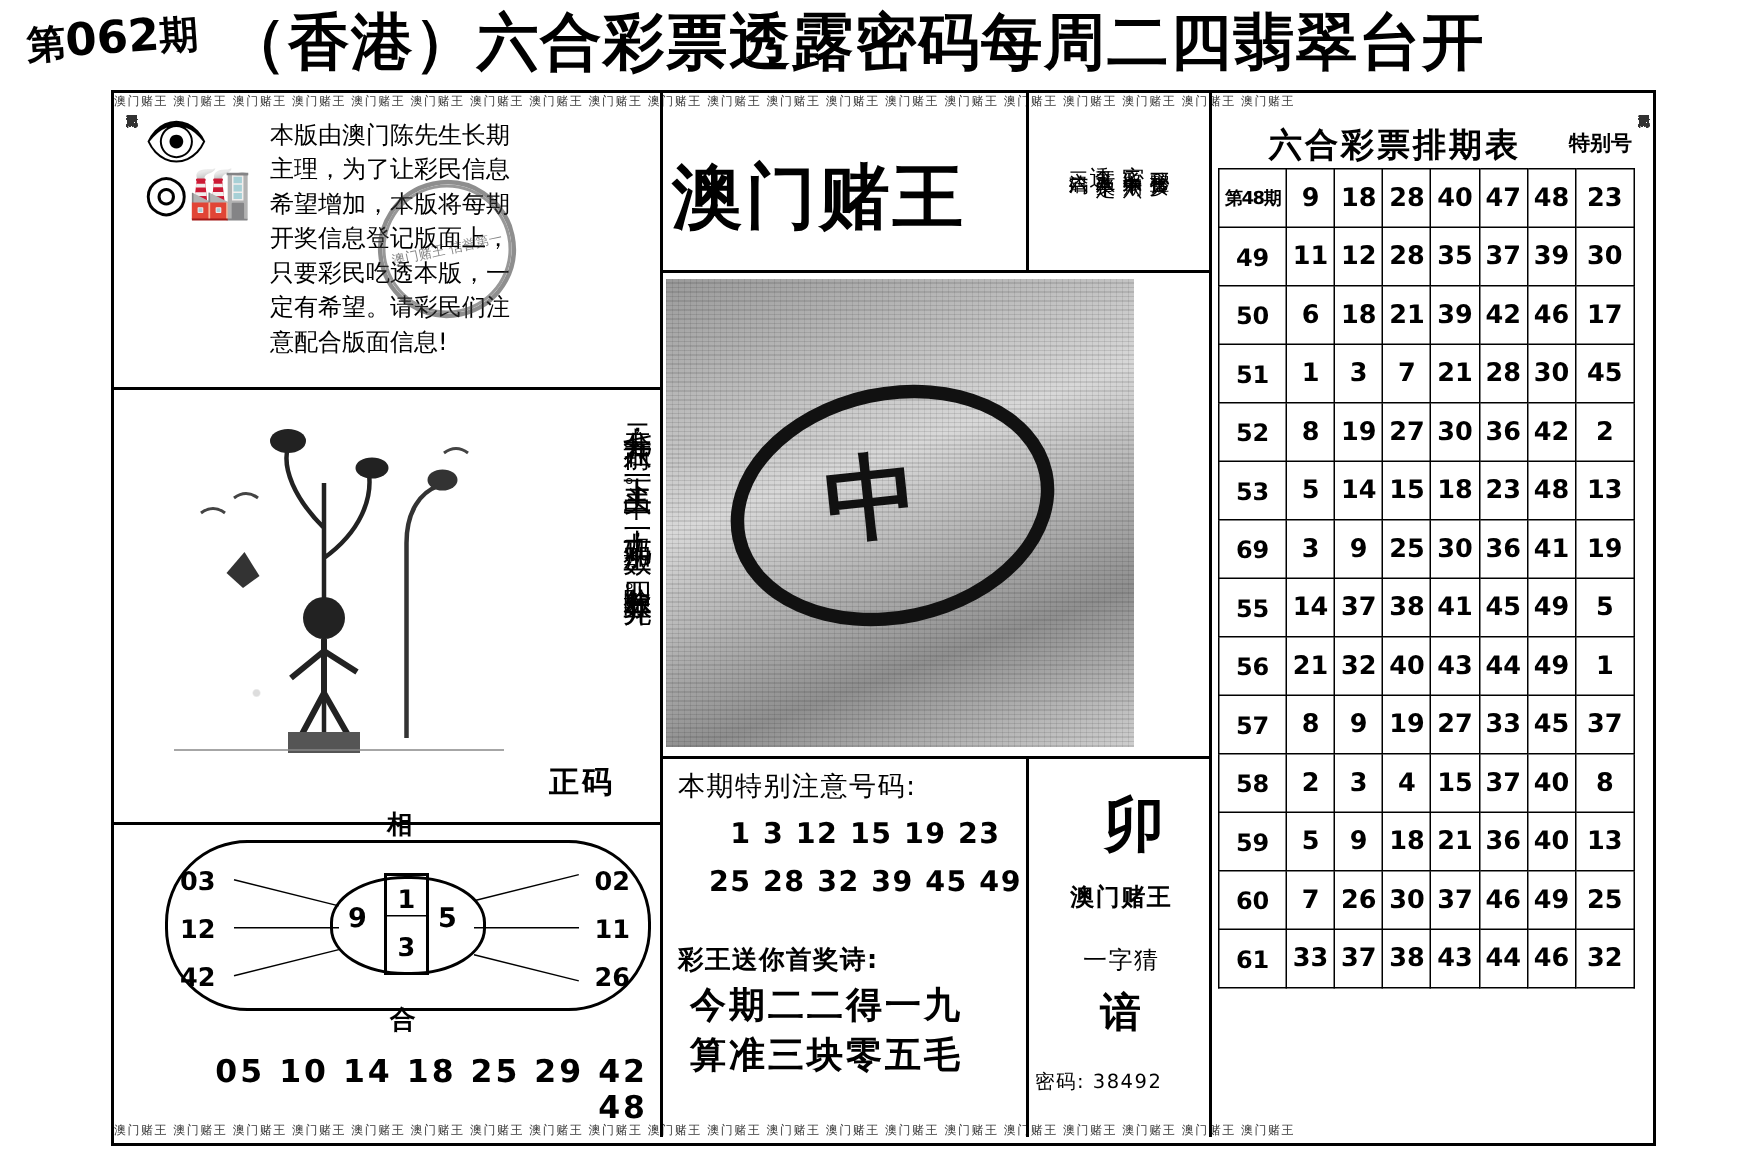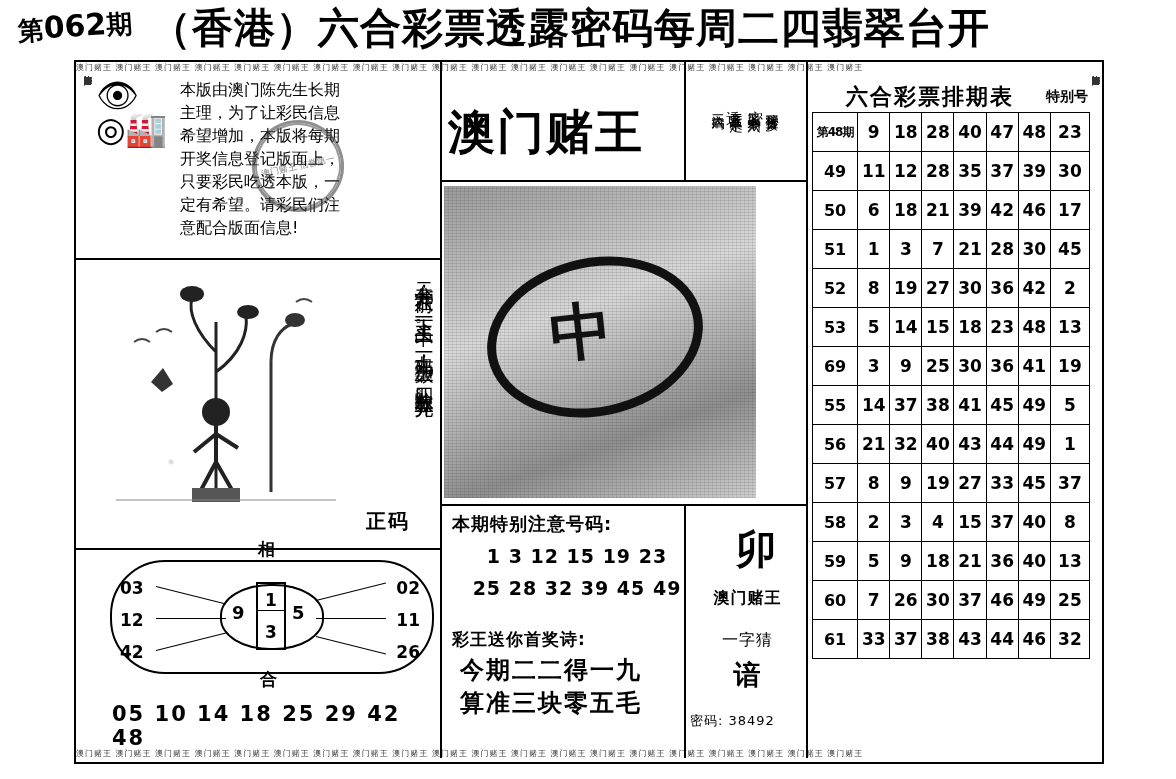--- a/index.html
+++ b/index.html
@@ -104,21 +104,21 @@
   .boxnum{
     position:absolute;left:146px;top:22px;width:26px;height:64px;
     border:2px solid #000;display:flex;flex-direction:column;
     align-items:center;justify-content:space-around;font-size:17px;font-weight:bold;
   }
   .boxnum span{border-bottom:1px solid #000;width:100%;text-align:center;}
   .boxnum span:last-child{border-bottom:none;}
   .conn{position:absolute;background:#000;height:1px;transform-origin:left center;}
   .bottomrow{
     position:absolute;left:112px;top:702px;width:320px;
-    font-size:21px;font-weight:bold;letter-spacing:2px;text-align:left;
+    font-size:21px;font-weight:bold;letter-spacing:2px;text-align:right;
   }
 
   
   .logo{
     position:absolute;left:448px;top:92px;width:228px;height:80px;
     font-size:47px;font-weight:bold;letter-spacing:2px;line-height:80px;
     white-space:nowrap;
   }
   .toumi{
     position:absolute;left:690px;top:82px;width:110px;
@@ -143,21 +143,21 @@
     position:absolute;left:42px;top:72px;width:200px;height:140px;
     border:9px solid #111;border-radius:50%;
     transform:rotate(-12deg);
   }
   .photo .glyph{
     position:absolute;left:106px;top:104px;font-size:62px;font-weight:bold;color:#111;
     transform:rotate(-6deg);
   }
 
   .special-title{
-    position:absolute;left:452px;top:512px;font-size:18px;font-weight:bold;letter-spacing:1px;
+    position:absolute;left:452px;top:512px;font-size:18px;font-weight:normal;letter-spacing:1px;
   }
   .special-nums{
     position:absolute;left:452px;top:540px;width:250px;
     font-size:19px;font-weight:bold;line-height:32px;letter-spacing:1px;text-align:center;
   }
   .poem-title{
     position:absolute;left:452px;top:628px;font-size:17px;font-weight:bold;letter-spacing:1px;
   }
   .poem{
     position:absolute;left:460px;top:654px;width:250px;

